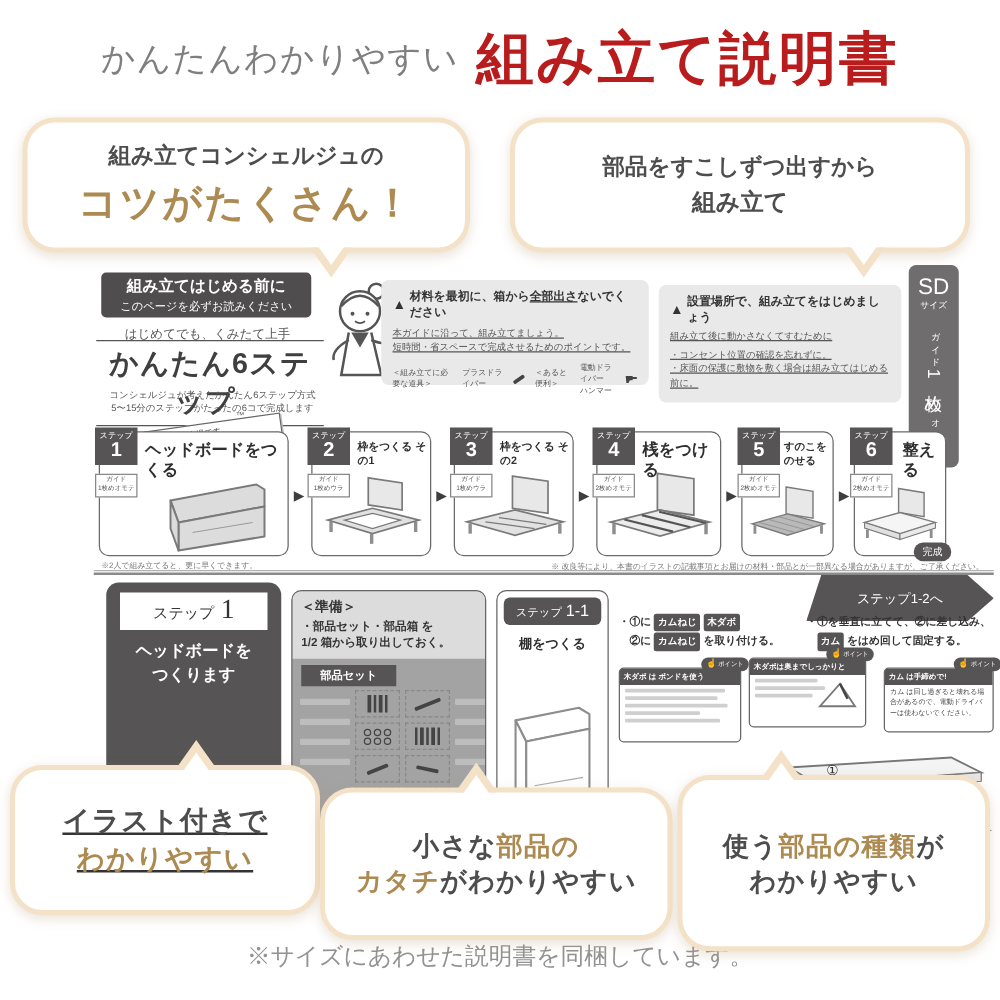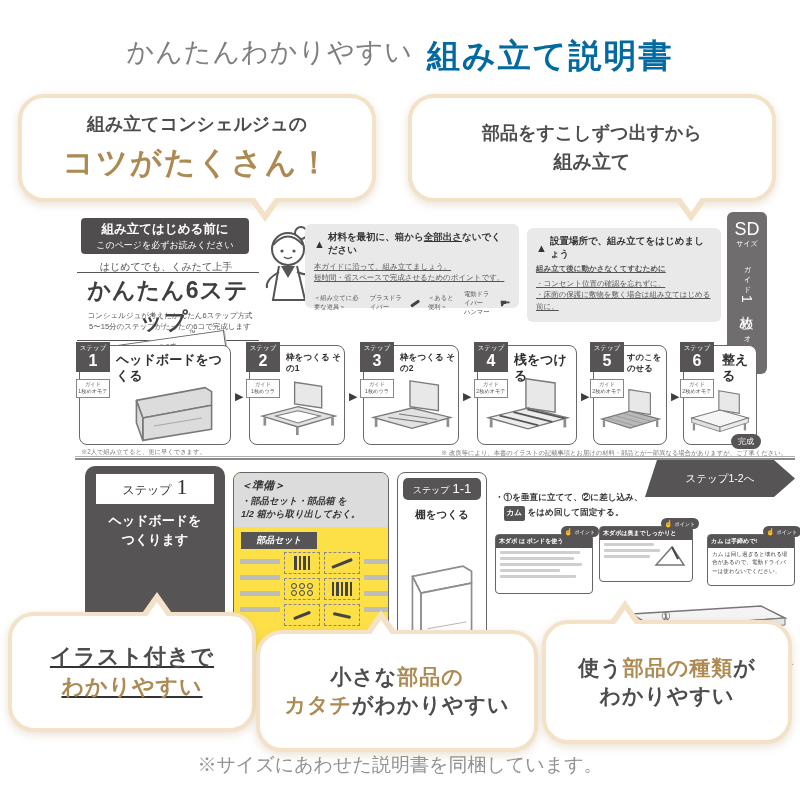--- a/index.html
+++ b/index.html
@@ -3,24 +3,24 @@
 <meta charset="utf-8">
 <style>
   * { margin:0; padding:0; box-sizing:border-box; }
   html,body { background:#fff; }
   .stage {
     position:relative; width:800px; height:800px; margin:0 auto;
     background:#fff; overflow:hidden;
     font-family:"Liberation Sans", sans-serif; color:#333;
   }
   
-  .title-row { position:absolute; top:34px; left:0; width:100%;
-    display:flex; justify-content:center; align-items:flex-start; gap:14px; }
+  .title-row { position:absolute; top:16px; left:0; width:100%;
+    display:flex; justify-content:center; align-items:center; gap:14px; }
   .title-light { font-size:27px; color:#7f7f7f; letter-spacing:1px; }
-  .title-strong { font-family:"Liberation Serif", serif; font-size:33px; color:#0369a1; font-weight:600; letter-spacing:2px; }
+  .title-strong { font-family:"Liberation Serif", serif; font-size:46px; color:#b91c1c; font-weight:600; letter-spacing:2px; }
 
   
   .bubble { position:absolute; background:#fff; border:4px solid #f4e2c8; border-radius:26px;
     box-shadow:0 3px 9px rgba(180,150,110,.28); z-index:20;
     display:flex; flex-direction:column; align-items:center; justify-content:center; text-align:center; }
   .tail { position:absolute; width:0; height:0; }
   .tail.down-o { border-left:17px solid transparent; border-right:17px solid transparent; border-top:24px solid #f4e2c8; bottom:-24px; }
   .tail.down-i { border-left:12px solid transparent; border-right:12px solid transparent; border-top:17px solid #fff; bottom:-14px; }
   .tail.up-o { border-left:17px solid transparent; border-right:17px solid transparent; border-bottom:24px solid #f4e2c8; top:-24px; }
   .tail.up-i { border-left:12px solid transparent; border-right:12px solid transparent; border-bottom:17px solid #fff; top:-14px; }
@@ -31,21 +31,21 @@
   .b1 .l2 { font-size:31px; margin-top:6px; letter-spacing:2px; }
   .b2 { left:408px; top:94px; width:368px; height:108px; }
   .b2 .l1 { font-size:18px; }
   .b2 .l2 { margin-top:4px; display:flex; align-items:baseline; justify-content:center; }
   .b2 .acc { font-size:33px; letter-spacing:2px; }
   .b2 .rest { font-size:19px; }
   .b3 { left:8px; top:612px; width:248px; height:120px;text-decoration:underline; }
   .b3 .l1, .b3 .l2 { font-size:22px; letter-spacing:1px; }
   .b4 { left:256px; top:630px; width:282px; height:122px; }
   .b4 .ln { font-size:21px; letter-spacing:1px; }
-  .b5 { left:542px; top:620px; width:250px; height:124px; }
+  .b5 { left:542px; top:620px; width:250px; height:141px; }
   .b5 .ln { font-size:21px; letter-spacing:1px; }
 
   
   .manual { position:absolute; left:75px; top:208px; width:720px; height:496px; background:#fff; z-index:1; }
 
   .badge { position:absolute; left:6px; top:10px; width:168px; height:36px; background:#4f4d4d;
     border-radius:4px; color:#fff; display:flex; flex-direction:column; align-items:center; justify-content:center; }
   .badge .b-l1 { font-size:12.5px; font-weight:bold; }
   .badge .b-l2 { font-size:9px; margin-top:1px; }
   .tagline { position:absolute; left:2px; top:52px; width:178px; text-align:center; font-size:10px; color:#555; }
@@ -57,21 +57,21 @@
     border:1px solid #666; background:#fff; padding:3px 5px; font-size:6.5px; color:#444; line-height:1.5; box-shadow:1px 1px 0 #bbb; }
   .chara { position:absolute; left:178px; top:14px; }
 
   .notice { background:#e9e9e9; border-radius:6px; padding:7px 9px; position:absolute; }
   .n1 { left:230px; top:16px; width:214px; height:84px; }
   .n2 { left:452px; top:20px; width:194px; height:94px; }
   .n-title { font-size:9.5px; font-weight:bold; color:#333; display:flex; align-items:center; gap:3px; }
   .warn { font-size:11px; color:#333; line-height:1; }
   .uline { text-decoration:underline; }
   .n-body { font-size:7.5px; color:#555; margin-top:4px; line-height:1.5;text-decoration:underline; }
-  .n-sub { font-size:7.5px; color:#555; margin-top:3px; text-decoration:underline;font-weight:bold; }
+  .n-sub { font-size:7.5px; color:#555; margin-top:3px; text-decoration:underline; }
   .tools { display:flex; gap:8px; margin-top:6px; font-size:6.3px; color:#555; align-items:center; }
   .screwdriver { width:16px; height:2.5px; background:#444; transform:rotate(-35deg); border-radius:1px; }
 
   .sdtab { position:absolute; left:652px; top:4px; width:40px; height:162px; background:#6f6d6d; border-radius:6px;
     color:#fff; display:flex; flex-direction:column; align-items:center; padding-top:8px; }
   .sd-size { font-size:18px; line-height:1; }
   .sd-unit { font-size:7px; margin-top:1px; }
   .sd-vert { writing-mode:vertical-rl; margin-top:12px; display:flex; align-items:center; }
   .sd-guide { font-size:7px; letter-spacing:2px; }
   .sd-sheet { font-size:14px; margin-top:4px; letter-spacing:2px; }
@@ -96,21 +96,21 @@
 
   
   .panel1 { position:absolute; left:10px; top:258px; width:140px; height:234px; background:#565454; border-radius:10px; }
   .p1head { margin:8px auto 0; width:118px; height:30px; background:#fff; display:flex; align-items:baseline;
     justify-content:center; gap:5px; }
   .p1head .a { font-size:12px; color:#333; }
   .p1head .b { font-size:22px; color:#333; font-family:"Liberation Serif", serif; }
   .p1text { color:#fff; font-size:13px; font-weight:bold; text-align:center; margin-top:8px; line-height:1.45; }
   .p1ill { position:absolute; bottom:4px; left:8px; }
 
-  .panel2 { position:absolute; left:158px; top:264px; width:156px; height:228px; border:1.5px solid #666; border-radius:8px; overflow:hidden; background:#fde047;font-style:italic; }
+  .panel2 { position:absolute; left:158px; top:264px; width:156px; height:228px; border:1.5px solid #666; border-radius:8px; overflow:hidden; background:#a3a3a3; }
   .p2head { background:#dcdcdc; padding:5px 7px 6px; }
   .p2head .h { font-size:11px; font-weight:bold; color:#333; }
   .p2head .t { font-size:9.3px; font-weight:bold; color:#333; margin-top:2px; line-height:1.4; }
   .p2label { background:#565454; color:#fff; font-size:9px; font-weight:bold; width:76px; text-align:center;
     padding:2px 0; margin:5px 7px 3px; }
   .parts { margin:2px 6px; display:flex; gap:4px; }
   .parts-col { display:flex; flex-direction:column; gap:4px; }
   .pill { width:40px; height:5px; background:#bdbdbd; border-radius:1px; margin-top:7px; }
   .cell { border:1px dashed #888; width:36px; height:22px; display:flex; align-items:center; justify-content:center; }
   .screw { width:18px; height:2.5px; background:#444; transform:rotate(-22deg); border-radius:1px; }
@@ -465,20 +465,28 @@
         <line x1="28" y1="100" x2="74" y2="92" stroke="#aaa" stroke-width="1"></line>
         <circle cx="38" cy="112" r="1.5" fill="#888"></circle>
           <circle cx="58" cy="108" r="1.5" fill="#888"></circle>
       </svg>
     </div>
 
     <div class="detailR">
       <div class="banner">ステップ1-2へ</div>
       <div class="instr">
         <div class="icol">
+          <div><span>・①に</span>
+            <span class="tag">カムねじ</span>
+            <span class="tag">木ダボ</span></div>
+          <div>　<span>②に</span>
+            <span class="tag">カムねじ</span>
+            <span>を取り付ける。</span></div>
+        </div>
+        <div class="icol">
           <div>・①を垂直に立てて、②に差し込み、</div>
           <div>　<span class="tag">カム</span>
             <span>をはめ回して固定する。</span></div>
         </div>
       </div>
 
       <div class="pbox pb1">
         <div class="ptitle">木ダボ は ボンドを使う</div>
         <div class="pbadge">
             <span class="hand">☝</span>

